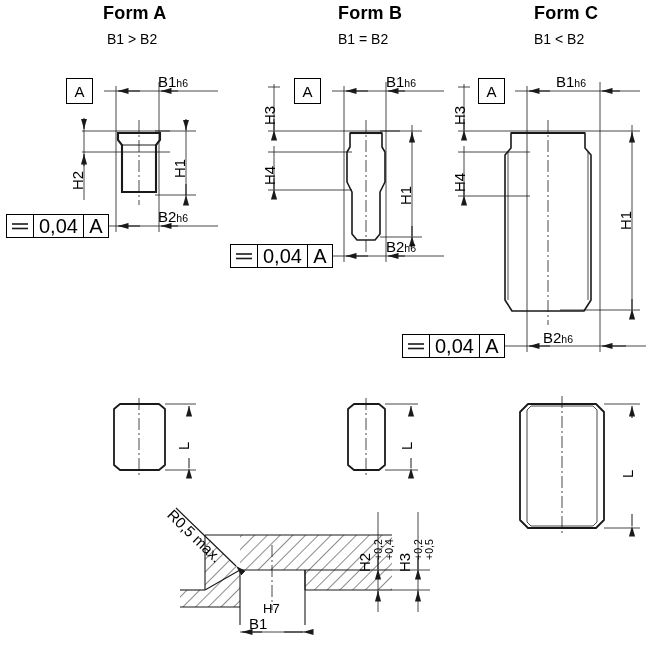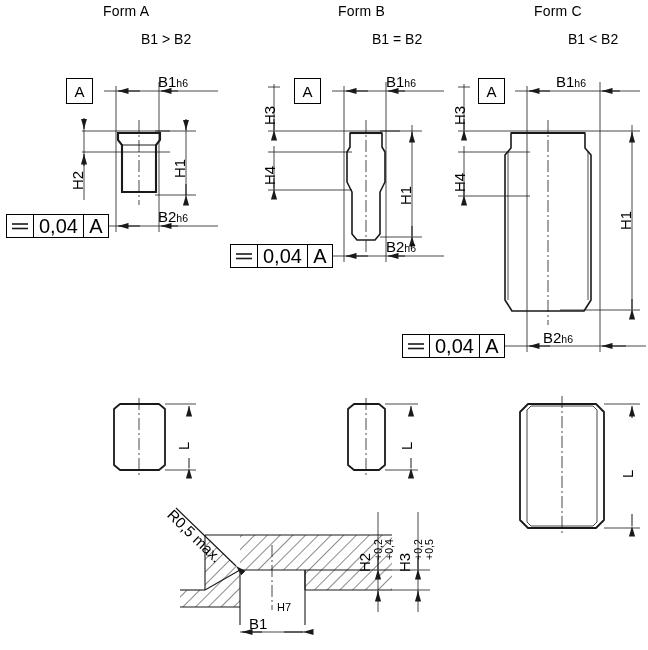--- a/index.html
+++ b/index.html
@@ -25,33 +25,32 @@
   svg.sheet {
     position: absolute;
     left: 0;
     top: 0;
     width: 648px;
     height: 650px;
     display: block;
   }
   .form-title {
     position: absolute;
-    font-weight: normal;
-    font-size: 14px;
+    font-weight: bold;
+    font-size: 18px;
     letter-spacing: 0.2px;
     white-space: nowrap;
     font-family: "Liberation Sans", sans-serif;
     text-align: center;
   }
   .form-sub {
     position: absolute;
     font-size: 14px;
     white-space: nowrap;
     font-family: "Liberation Sans", sans-serif;
-    margin-left: 34px;
   }
   .dim-label {
     position: absolute;
     font-size: 15px;
     white-space: nowrap;
     font-family: "Liberation Sans", sans-serif;
     line-height: 1;
   }
   .dim-label .sfx {
     font-size: 10.5px;
@@ -459,21 +458,21 @@
         <line x1="2" y1="9.5" x2="18" y2="9.5" stroke="#1a1a1a" stroke-width="1.6"></line>
       </svg>
     </div>
     <div class="tol">0,04</div>
     <div class="dat">A</div>
   </div>
 
   <div class="rot-text" style="left:176px; top:506px; transform: rotate(44deg);">R0,5 max.</div>
 
   <div class="dim-label" style="left:249px; top:616px;">B1</div>
-  <div class="dim-label" style="left:277px; top:602px; font-size:11px;">H7</div>
+  <div class="dim-label" style="left:263px; top:602px; font-size:13px;">H7</div>
 
   <div class="dim-label vert" style="left:357px; top:572px;">H2</div>
   <div class="tolpair" style="left:373px; top:560px;">
     <span>+0,2</span><br>
     <span>+0,4</span>
   </div>
 
   <div class="dim-label vert" style="left:397px; top:572px;">H3</div>
   <div class="tolpair" style="left:413px; top:560px;">
     <span>+0,2</span><br>

